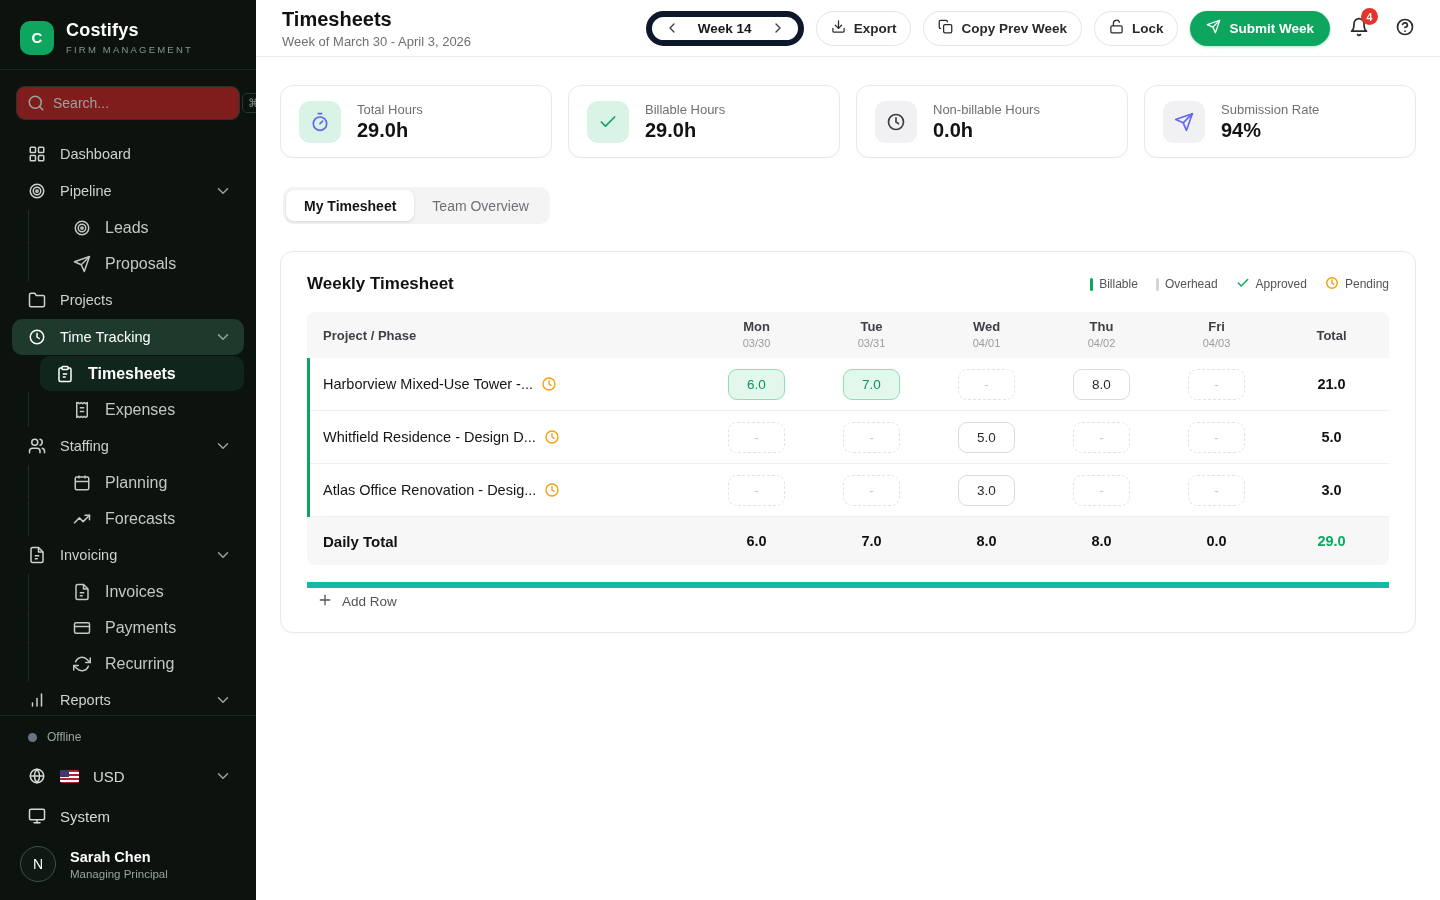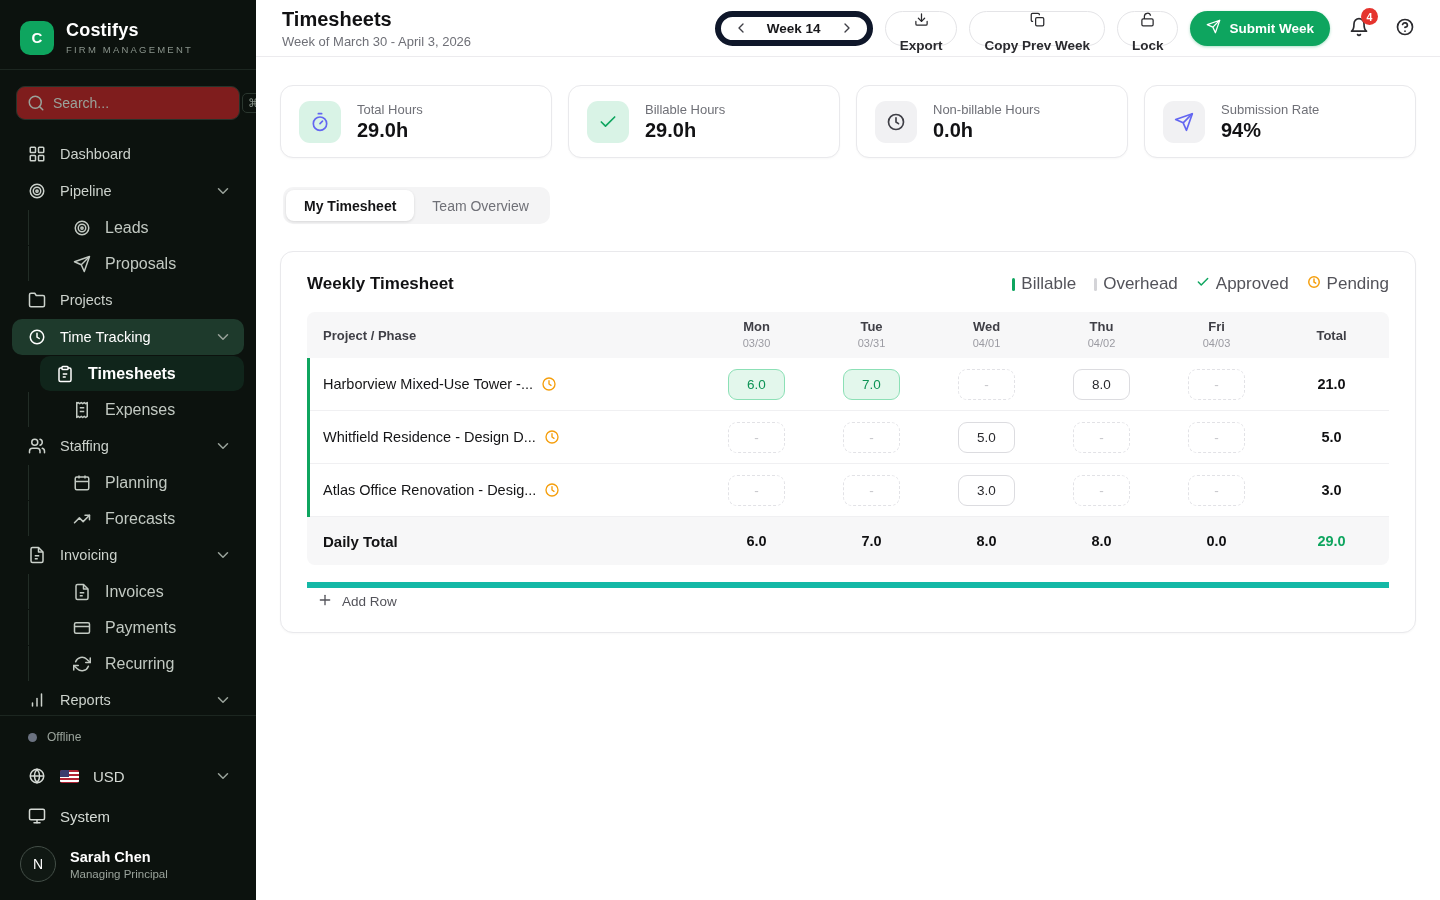--- a/index.html
+++ b/index.html
@@ -37,21 +37,21 @@
   .avatar { width:36px; height:36px; border-radius:50%; background:#101813; border:1.5px solid #434e47; color:#fff; font-size:14px; display:flex; align-items:center; justify-content:center; }
   .user-name { color:#fff; font-size:14.5px; font-weight:bold; }
   .user-role { color:#9aa39b; font-size:11.5px; margin-top:3px; }
 
   
   .main { position:absolute; left:256px; top:0; width:1184px; height:900px; background:#fff; }
   .topbar { height:57px; border-bottom:1px solid #ecebee; display:flex; align-items:center; padding:0 18px 0 26px; gap:10px; }
   .page-title { font-size:20px; font-weight:bold; color:#111113; }
   .page-sub { font-size:13px; color:#6f7077; margin-top:3px; }
   .topbar-right { margin-left:auto; display:flex; align-items:center; gap:12px; }
-  .pill-btn { height:35px; border:1px solid #e4e4e7; background:#fff; border-radius:18px; display:flex; align-items:center; gap:8px; padding:0 14px; font-size:13.5px; font-weight:bold; color:#2a2a2e; cursor:pointer;flex-direction:column; }
+  .pill-btn { height:35px; border:1px solid #e4e4e7; background:#fff; border-radius:18px; display:flex; align-items:center; gap:8px; padding:0 14px; font-size:13.5px; font-weight:bold; color:#2a2a2e; cursor:pointer; }
   .pill-btn svg { width:15px; height:15px; }
   .week-pill { height:35px; border:6px solid #0f172a; border-radius:18px; display:flex; align-items:center; padding:0 6px; gap:4px; }
   .week-arrow { width:28px; height:28px; border-radius:50%; display:flex; align-items:center; justify-content:center; color:#3f3f46; cursor:pointer; background:transparent; border:none; }
   .week-label { font-size:13.5px; font-weight:bold; color:#18181b; padding:0 8px; }
   .btn-green { height:35px; background:#0ea55f; border:none; border-radius:18px; color:#fff; display:flex; align-items:center; gap:8px; padding:0 16px; font-size:13.5px; font-weight:bold; cursor:pointer; box-shadow:0 1px 3px rgba(14,165,95,.35); }
   .btn-green svg { width:15px; height:15px; }
   .icon-btn { width:34px; height:34px; background:none; border:none; display:flex; align-items:center; justify-content:center; color:#2a2a2e; cursor:pointer; position:relative; }
   .icon-btn svg { width:20px; height:20px; }
   .badge { position:absolute; top:-3px; right:-2px; min-width:17px; height:17px; border-radius:9px; background:#e5342e; color:#fff; font-size:10.5px; font-weight:bold; display:flex; align-items:center; justify-content:center; padding:0 4px; }
 
@@ -66,21 +66,21 @@
   .stat-label { font-size:13px; color:#6f7077; }
   .stat-value { font-size:20px; font-weight:bold; color:#121214; margin-top:2px; }
 
   .tabs { margin:29px 0 0 27px; display:inline-flex; background:#f4f4f5; border-radius:10px; padding:3px; }
   .tab { height:31px; display:flex; align-items:center; padding:0 18px; border-radius:8px; font-size:14px; color:#6f7077; cursor:pointer; border:none; background:transparent; font-family:"Liberation Sans",sans-serif; }
   .tab.active { background:#fff; color:#141416; font-weight:bold; box-shadow:0 1px 3px rgba(0,0,0,.12); }
 
   .sheet-card { margin:27px 24px 0 24px; border:1px solid #e9e9ec; border-radius:13px; background:#fff; padding:22px 26px 20px 26px; box-shadow:0 1px 2px rgba(0,0,0,.03); }
   .sheet-head { display:flex; align-items:center; justify-content:space-between; margin-bottom:18px; }
   .sheet-title { font-size:17px; font-weight:bold; color:#121214; }
-  .legend { display:flex; align-items:center; gap:18px; font-size:17px; color:#53535a; }
+  .legend { display:flex; align-items:center; gap:18px; font-size:12px; color:#53535a; }
   .legend-item { display:flex; align-items:center; gap:6px; }
   .lbar { width:3px; height:13px; border-radius:2px; display:inline-block; }
   .lbar.green { background:#0ea55f; }
   .lbar.gray { background:#d4d4d8; }
   .legend svg { width:14px; height:14px; }
   .lg-check { color:#0ea55f; }
   .lg-clock { color:#f59e0b; }
 
   .ts-grid { display:grid; grid-template-columns: 1fr 115px 115px 115px 115px 115px 115px; align-items:center; }
   .ts-header { background:#f7f7f8; border-radius:8px 8px 0 0; height:46px; }

